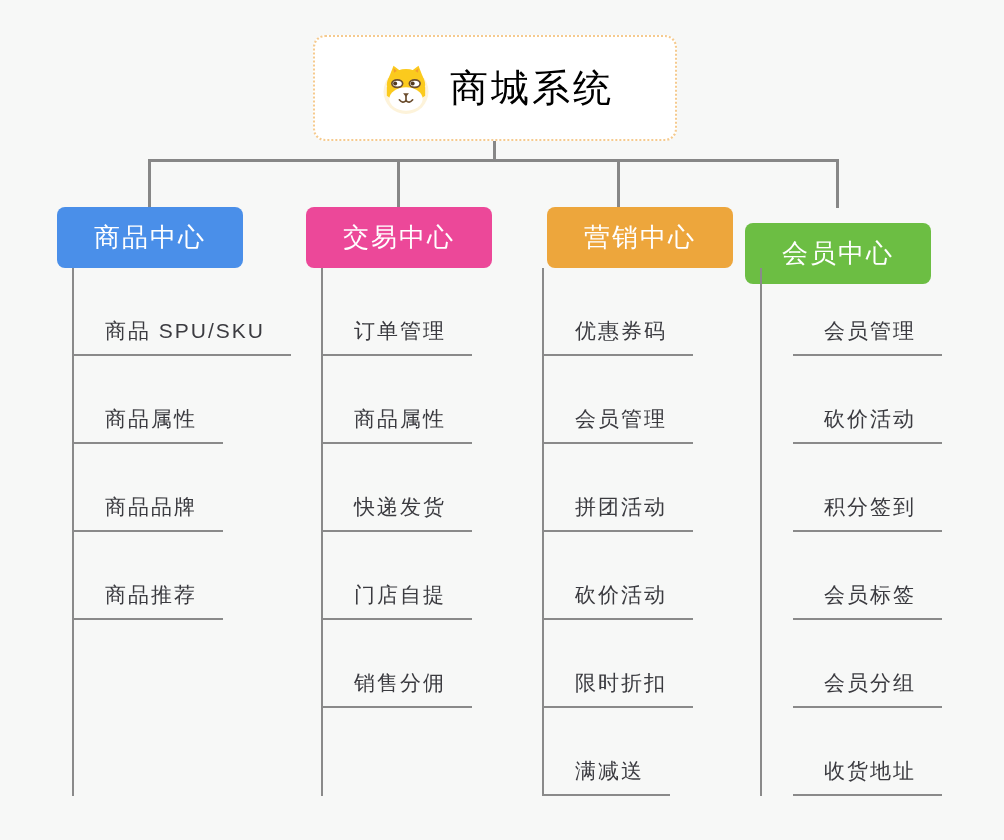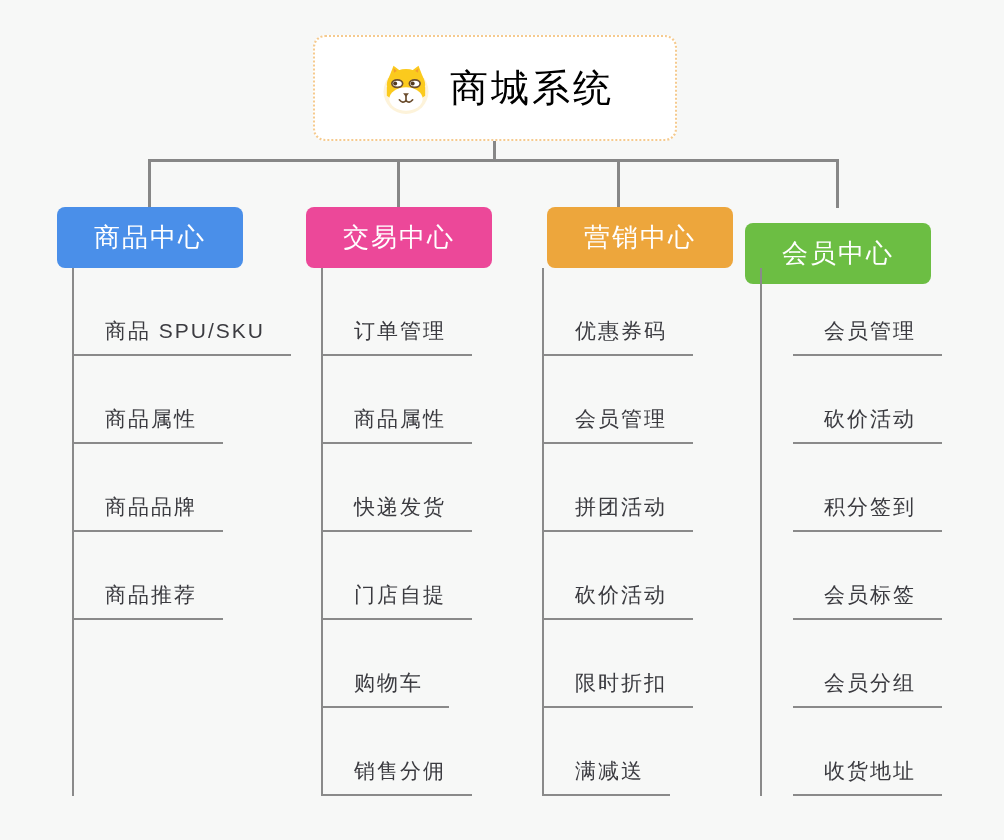--- a/index.html
+++ b/index.html
@@ -132,23 +132,20 @@
     <li>
         <span class="leaf">商品属性</span>
       </li>
     <li>
         <span class="leaf">快递发货</span>
       </li>
     <li>
         <span class="leaf">门店自提</span>
       </li>
     <li>
-        <span class="leaf">购物车</span>
-      </li>
-    <li>
         <span class="leaf">销售分佣</span>
       </li>
   </ul>
 
   <ul class="leaf-list list-3">
     <li>
         <span class="leaf">优惠券码</span>
       </li>
     <li>
         <span class="leaf">会员管理</span>

